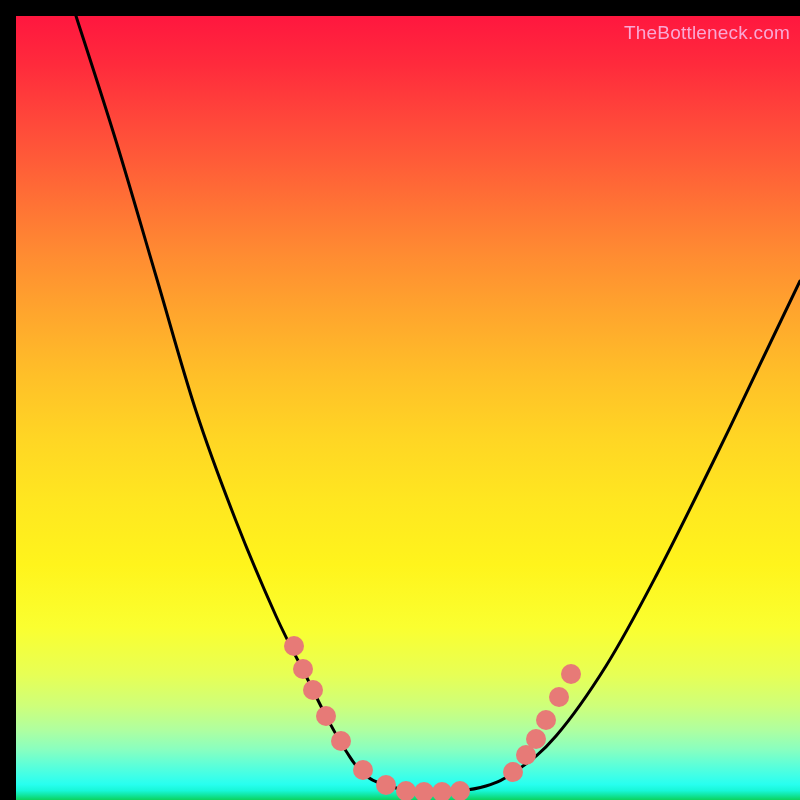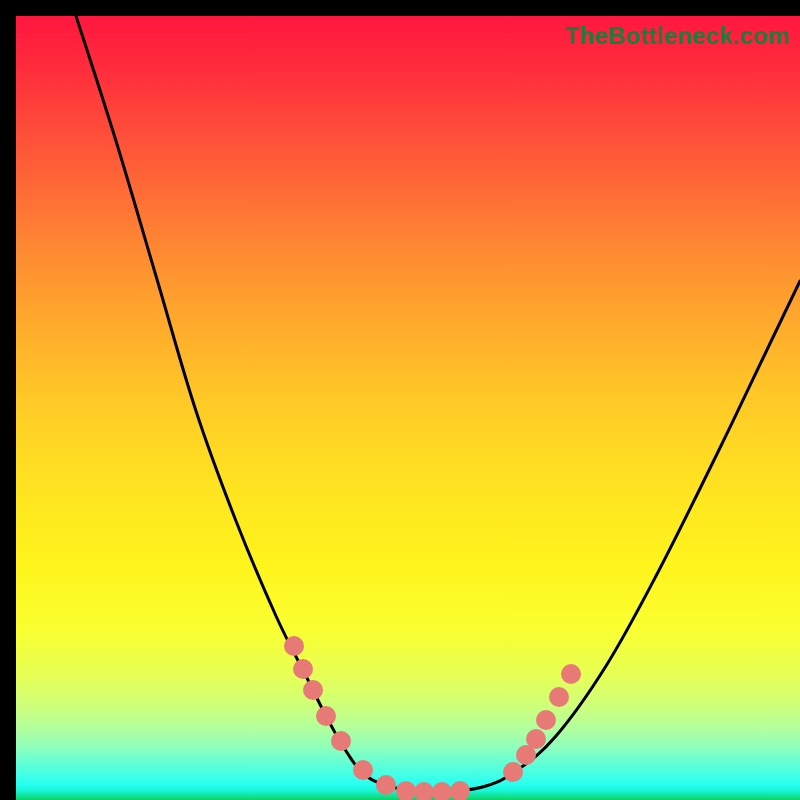--- a/index.html
+++ b/index.html
@@ -53,23 +53,23 @@
       #12e8a8 99.3%,
       #0edc7e 99.7%,
       #0cd35f 100%
     );
   }
   .watermark {
     position: absolute;
     top: 6px;
     right: 10px;
     font-family: Arial, Helvetica, sans-serif;
-    font-size: 24px;
-    font-weight: 700;
-    color: #15803d;
+    font-size: 19px;
+    font-weight: 400;
+    color: #f9a8d4;
     letter-spacing: 0.2px;
   }
   svg.curve {
     position: absolute;
     inset: 0;
   }
 </style>
 </head>
 <body>
 

